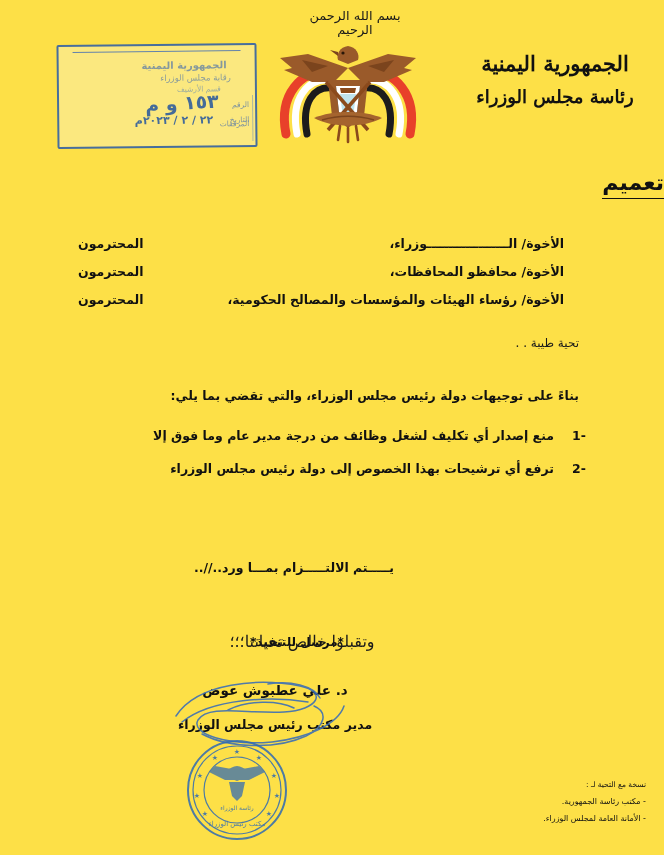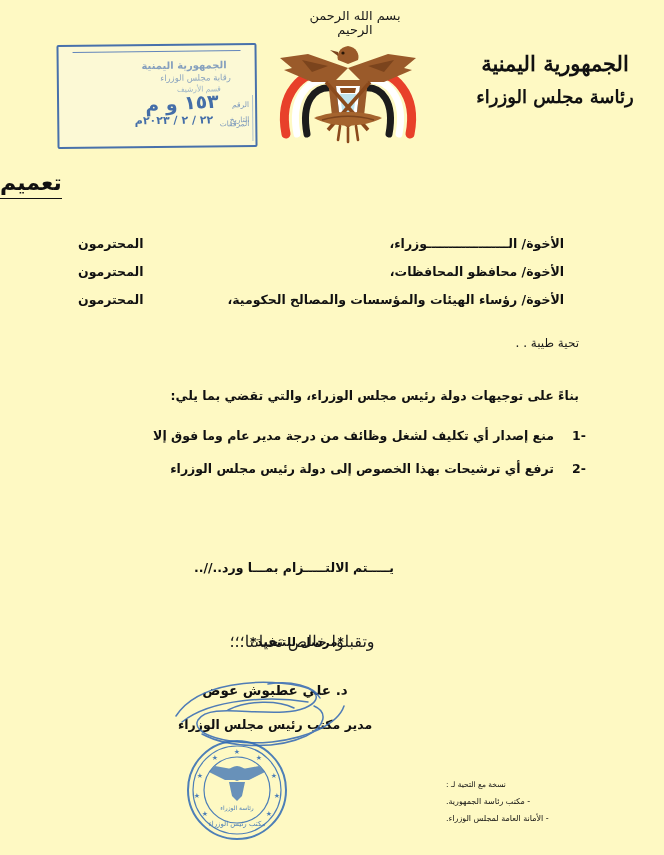--- a/index.html
+++ b/index.html
@@ -8,21 +8,21 @@
     padding: 0;
     background: #ffffff;
   }
   body {
     font-family: "DejaVu Sans", "Liberation Sans", sans-serif;
   }
   .page {
     position: relative;
     width: 664px;
     height: 855px;
-    background: #fef9c3;
+    background: #fde047;
     overflow: hidden;
     margin: 0 auto;
   }
 
   
   .header {
     position: absolute;
     top: 0;
     left: 0;
     width: 664px;
@@ -165,21 +165,21 @@
     background: #5f86c4;
     opacity: 0.55;
   }
 
   
   .doc-title {
     position: absolute;
     top: 170px;
     left: 0;
     width: 664px;
-    text-align: left;
+    text-align: right;
   }
   .doc-title span {
     font-size: 22px;
     font-weight: 700;
     color: #111;
     border-bottom: 1.6px solid #111;
     padding-bottom: 3px;
     letter-spacing: 1px;
   }
 
@@ -346,21 +346,21 @@
     z-index: 5;
     opacity: 0.85;
   }
 
   
   .cc-list {
     position: absolute;
     top: 780px;
     right: 18px;
     width: 200px;
-    text-align: left;
+    text-align: right;
     color: #111;
   }
   .cc-head {
     font-size: 7.5px;
     margin-bottom: 8px;
   }
   .cc-item {
     font-size: 8px;
     font-weight: 400;
     margin-bottom: 8px;

